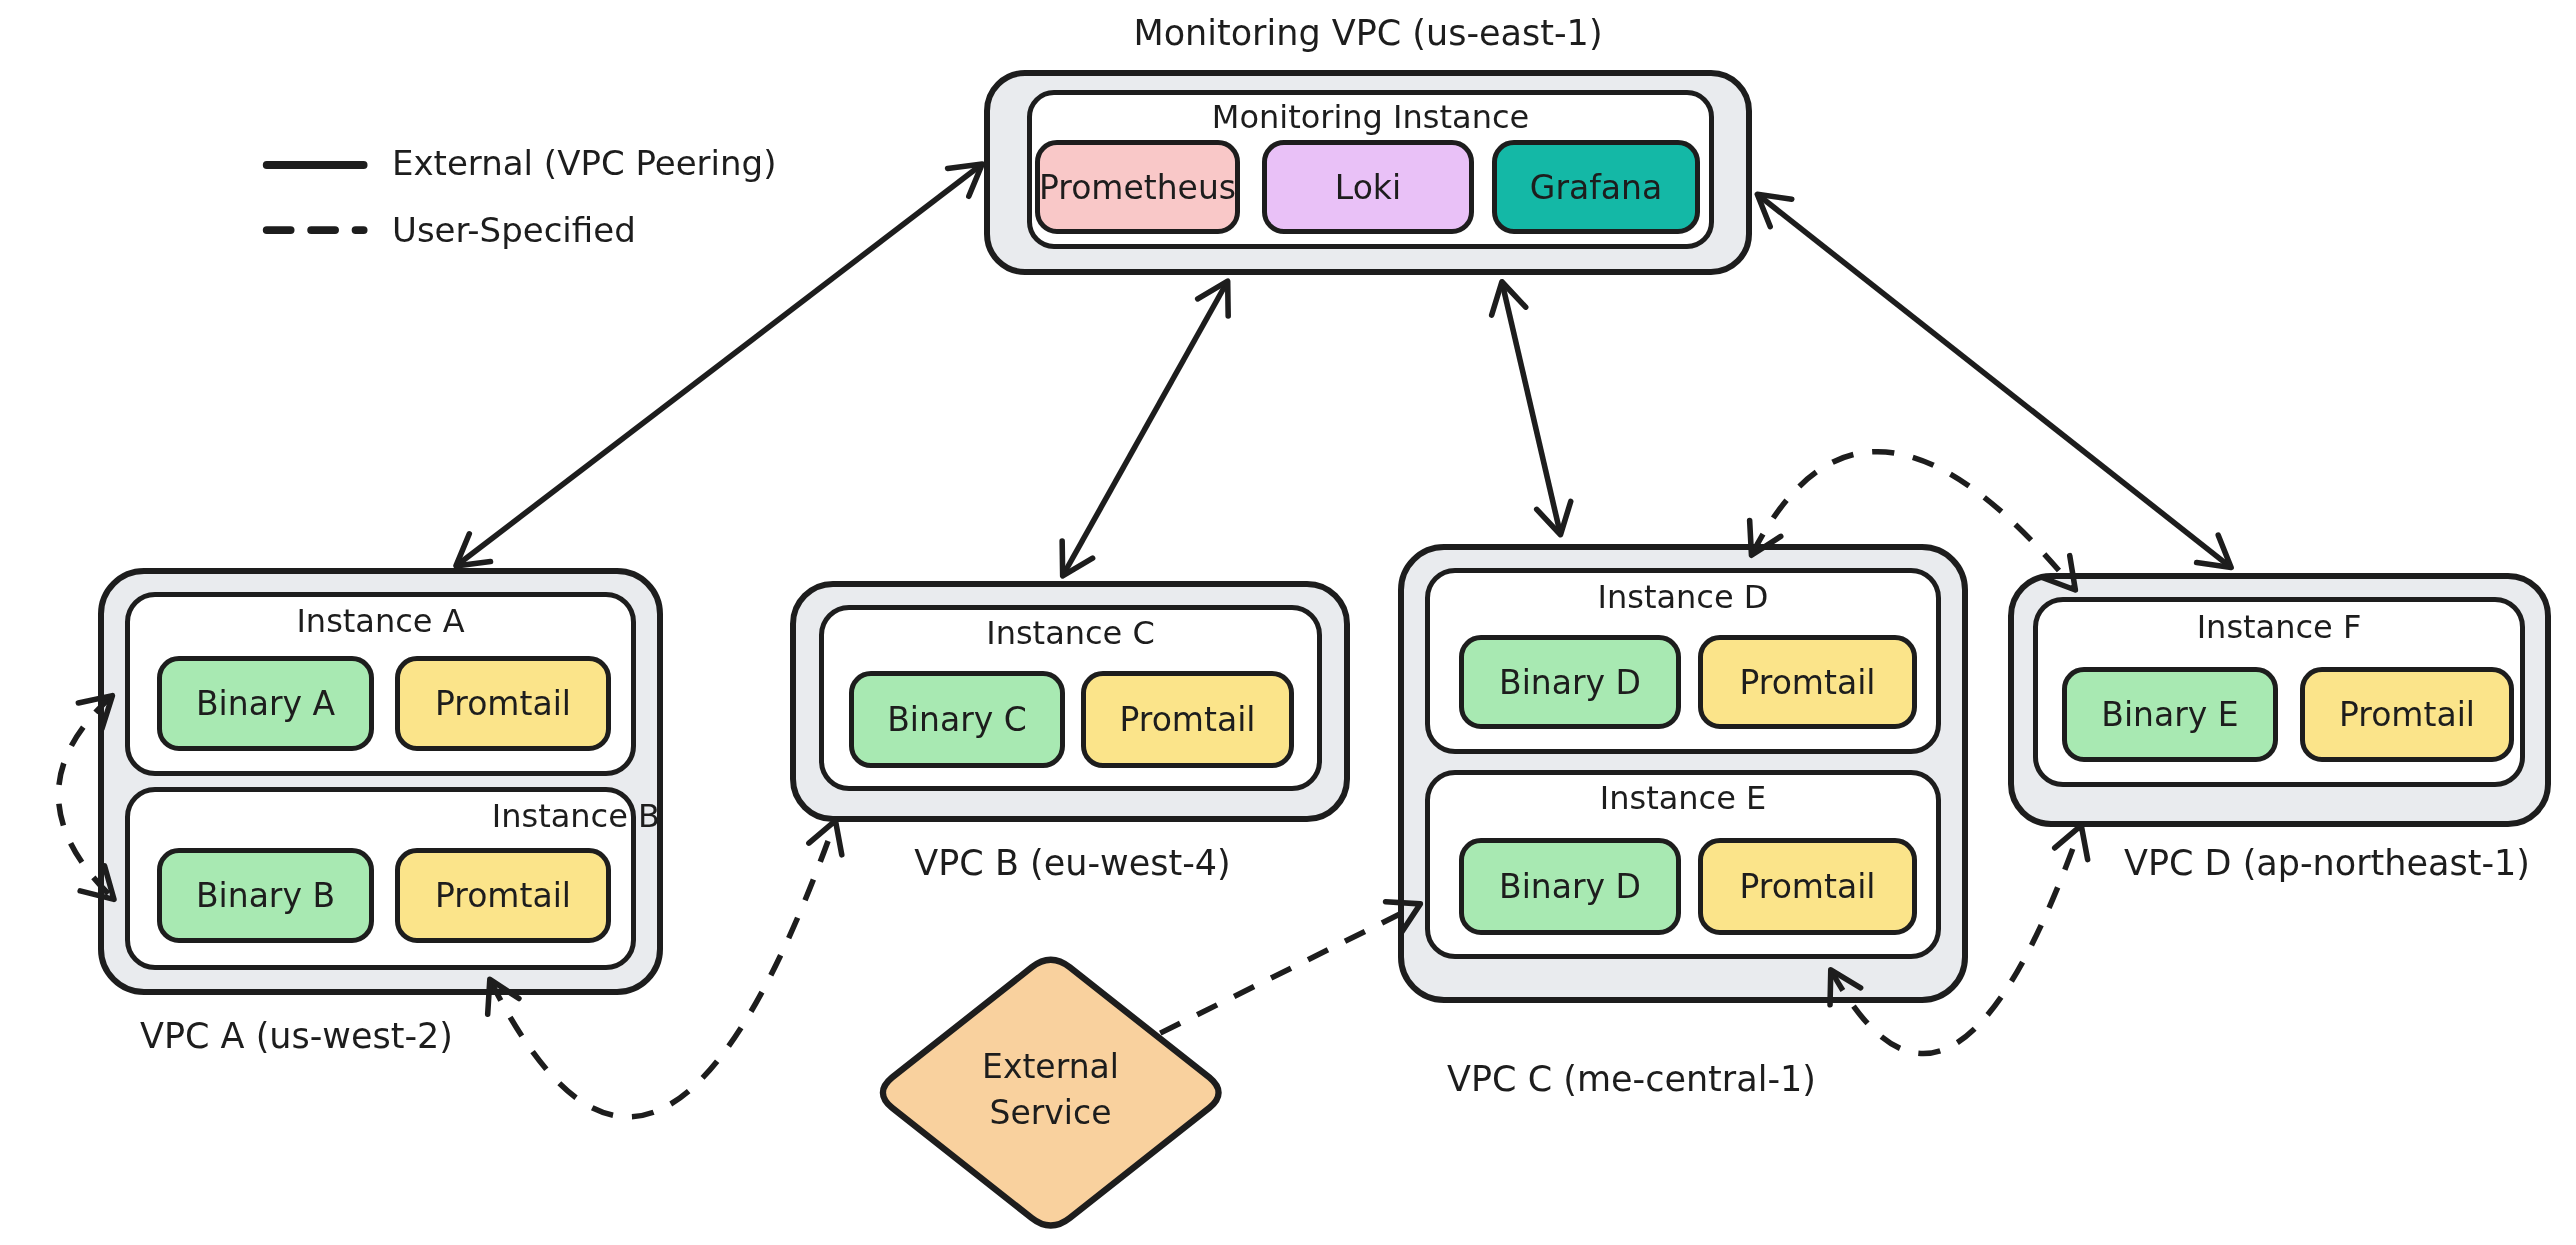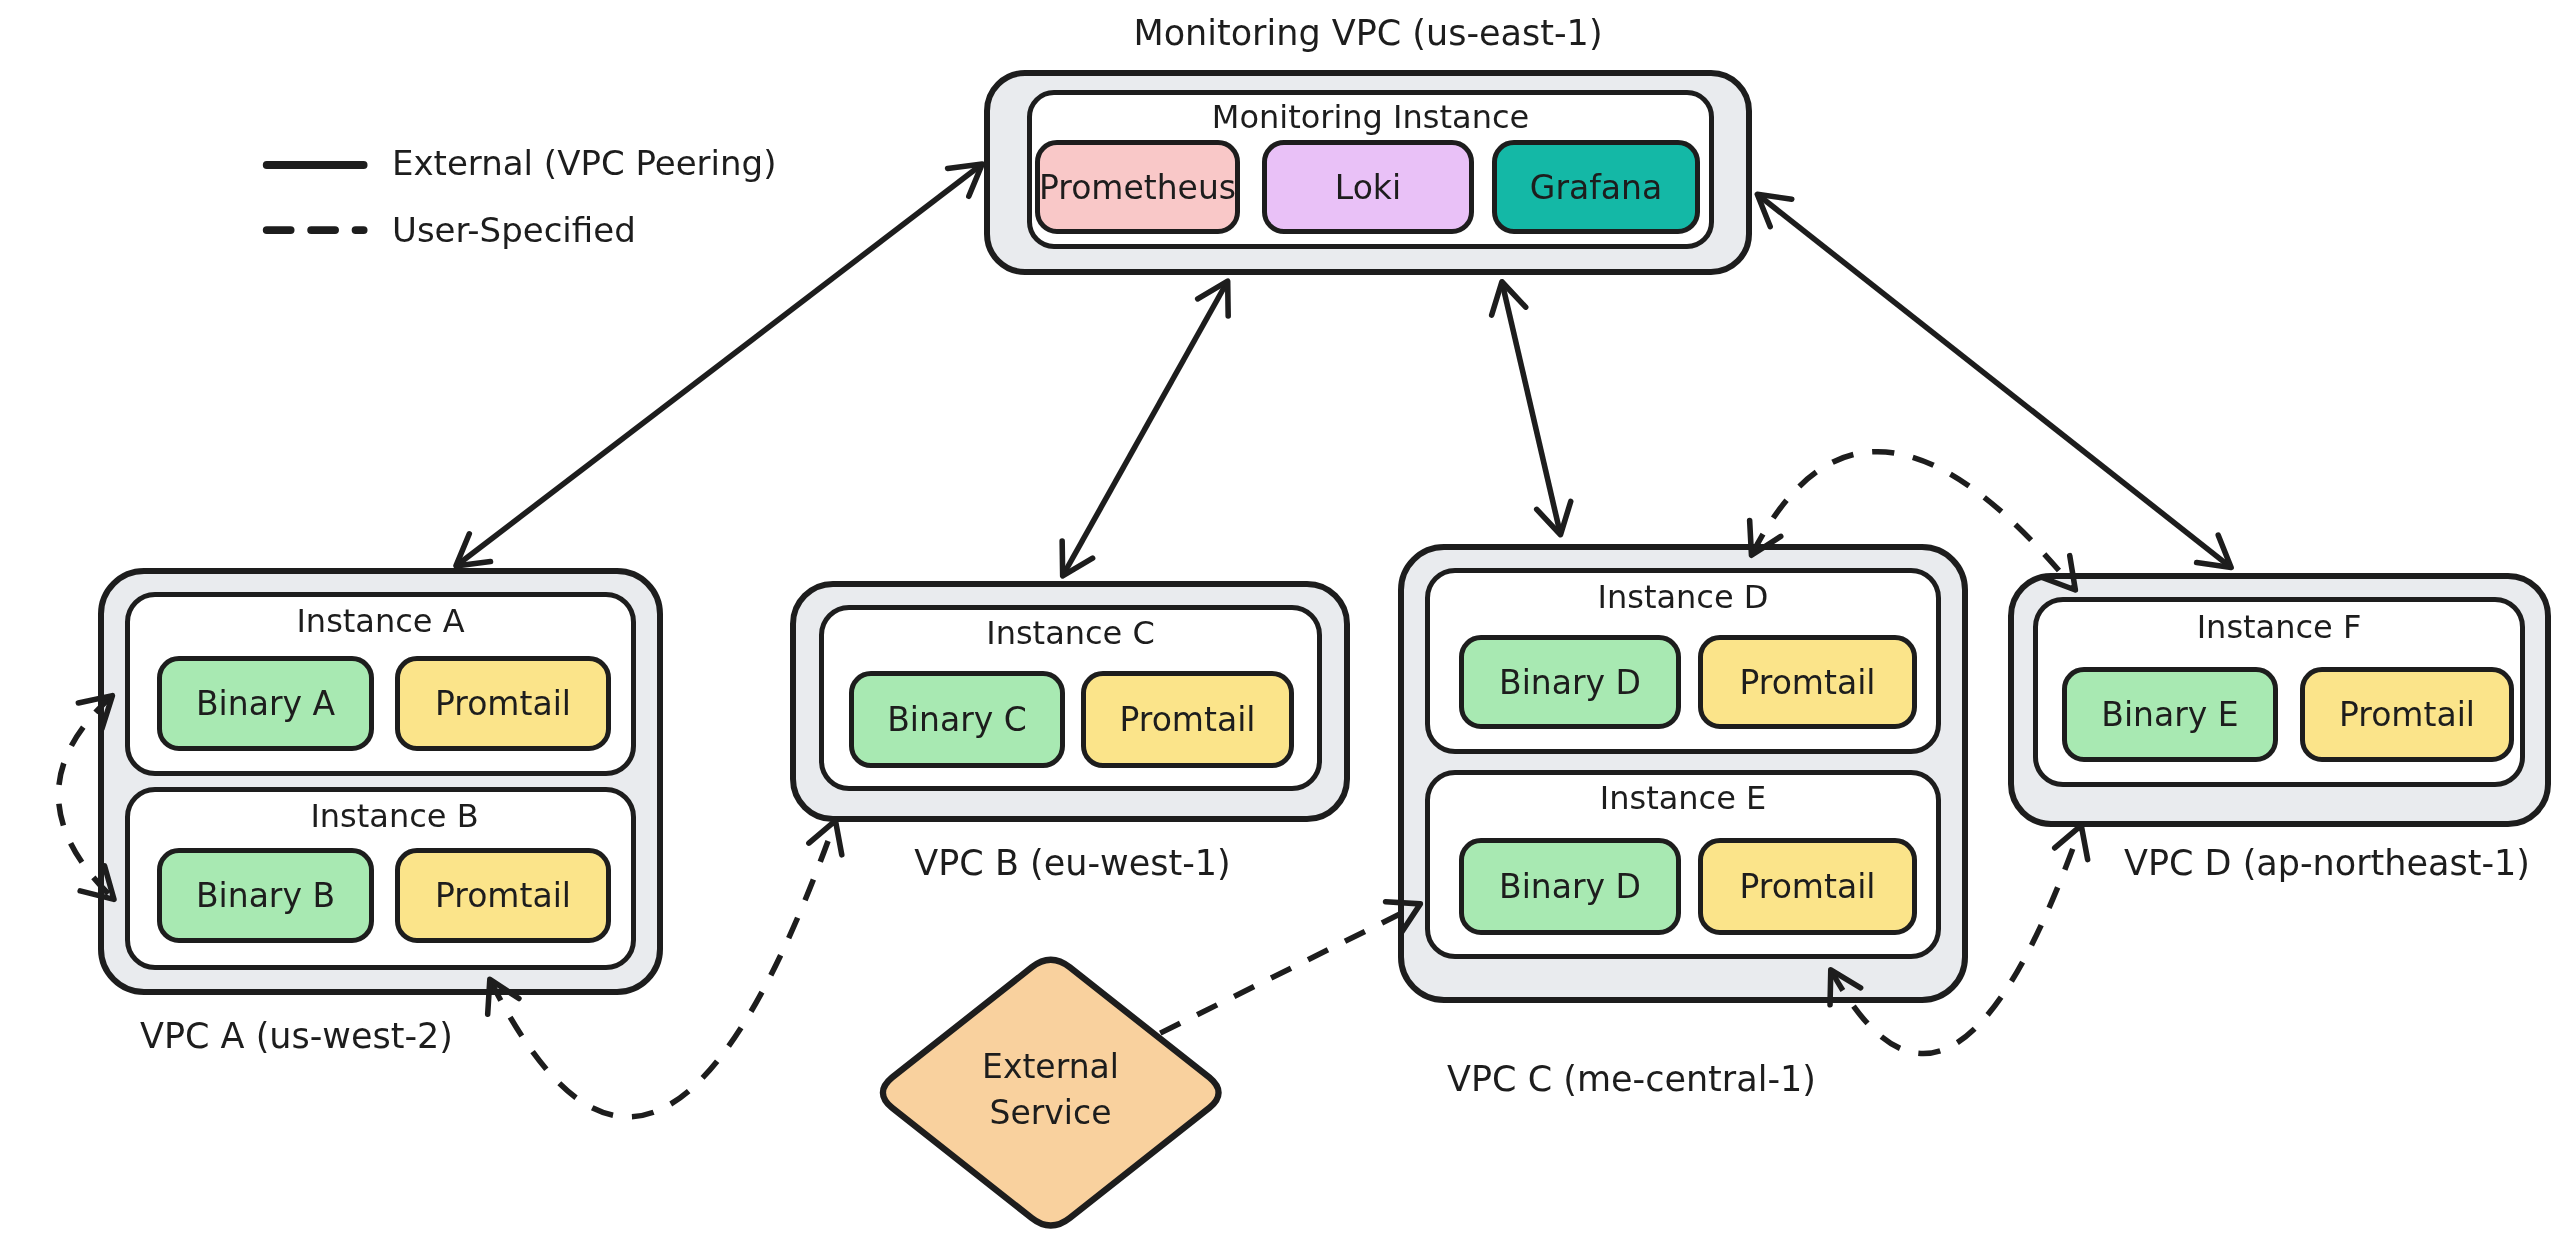--- a/index.html
+++ b/index.html
@@ -51,33 +51,33 @@
     <div class="chip c-blue" style="left:1492px;top:140px;width:208px;height:94px;">Grafana</div>
   </div>
 
   <div class="group">
     <div class="vpc" style="left:98px;top:568px;width:565px;height:427px;"></div>
     <div class="inst" style="left:125px;top:592px;width:511px;height:184px;"></div>
     <div class="inst-title" style="left:125px;top:602px;width:511px;">Instance A</div>
     <div class="chip c-green" style="left:157px;top:656px;width:217px;height:95px;">Binary A</div>
     <div class="chip c-yellow" style="left:395px;top:656px;width:216px;height:95px;">Promtail</div>
     <div class="inst" style="left:125px;top:787px;width:511px;height:183px;"></div>
-    <div class="inst-title" style="left:122px;top:797px;width:545px;">Instance B</div>
+    <div class="inst-title" style="left:115px;top:797px;width:545px;text-align:right;">Instance B</div>
     <div class="chip c-green" style="left:157px;top:848px;width:217px;height:95px;">Binary B</div>
     <div class="chip c-yellow" style="left:395px;top:848px;width:216px;height:95px;">Promtail</div>
     <div class="box-label" style="left:106px;top:1016px;width:381px;">VPC A (us-west-2)</div>
   </div>
 
   <div class="group">
     <div class="vpc" style="left:790px;top:581px;width:560px;height:241px;border-radius:43px;"></div>
     <div class="inst" style="left:819px;top:605px;width:503px;height:186px;"></div>
     <div class="inst-title" style="left:819px;top:614px;width:503px;">Instance C</div>
     <div class="chip c-green" style="left:849px;top:671px;width:216px;height:97px;">Binary C</div>
     <div class="chip c-yellow" style="left:1081px;top:671px;width:213px;height:97px;">Promtail</div>
-    <div class="box-label" style="left:878px;top:843px;width:389px;">VPC B (eu-west-1)</div>
+    <div class="box-label" style="left:878px;top:843px;width:389px;">VPC B (eu-west-4)</div>
   </div>
 
   <div class="group">
     <div class="vpc" style="left:1398px;top:544px;width:570px;height:459px;"></div>
     <div class="inst" style="left:1425px;top:568px;width:516px;height:186px;"></div>
     <div class="inst-title" style="left:1425px;top:578px;width:516px;">Instance D</div>
     <div class="chip c-green" style="left:1459px;top:635px;width:222px;height:94px;">Binary D</div>
     <div class="chip c-yellow" style="left:1698px;top:635px;width:219px;height:94px;">Promtail</div>
     <div class="inst" style="left:1425px;top:770px;width:516px;height:189px;"></div>
     <div class="inst-title" style="left:1425px;top:779px;width:516px;">Instance E</div>

